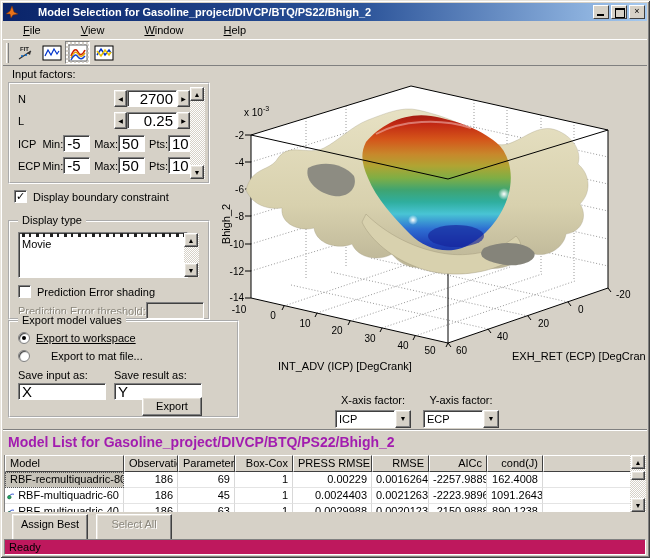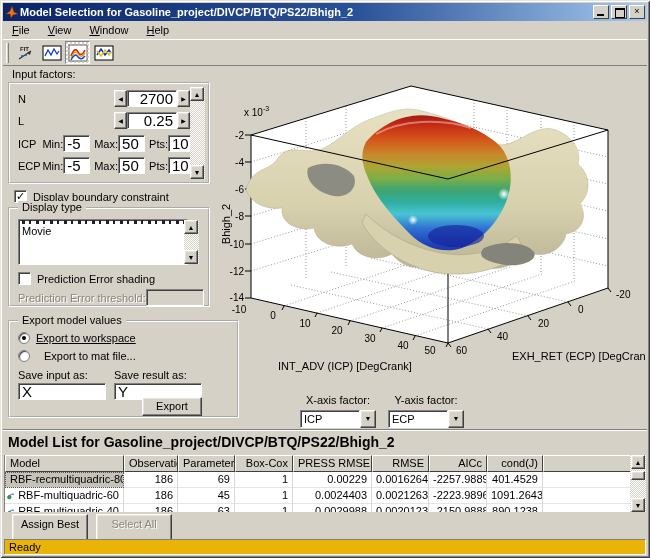--- a/index.html
+++ b/index.html
@@ -3,29 +3,29 @@
 <meta charset="utf-8">
 <style>
   html,body{margin:0;padding:0;background:#808080;}
   *{box-sizing:border-box;font-family:"Liberation Sans",sans-serif;}
   #window{position:relative;width:650px;height:558px;background:#d6d1c7;overflow:hidden;
     box-shadow:inset 1px 1px 0 #e8e4dc, inset -1px -1px 0 #404040, inset 2px 2px 0 #fff, inset -2px -2px 0 #808080;}
   
   .titlebar{position:absolute;left:3px;top:3px;width:644px;height:18px;
     background:linear-gradient(90deg,#0a246a 0%,#2a5298 55%,#a6caf0 100%);
     display:flex;align-items:center;padding:0 2px;color:#fff;}
-  .titlebar .ttl{font-size:11px;font-weight:bold;flex:1;white-space:nowrap;overflow:hidden;margin-left:1px;}
+  .titlebar .ttl{font-size:11px;font-weight:bold;flex:1;white-space:nowrap;overflow:hidden;margin-left:19px;}
   .appicon{width:14px;height:14px;display:inline-block;}
   .winbtn{width:16px;height:14px;background:#d6d1c7;border:1px solid;border-color:#fff #404040 #404040 #fff;
     margin-left:2px;font-size:9px;line-height:11px;text-align:center;color:#000;position:relative;}
   .winbtn.min::after{content:"";position:absolute;left:3px;bottom:2px;width:7px;height:2px;background:#000;}
   .winbtn.max::after{content:"";position:absolute;left:3px;top:2px;width:8px;height:7px;border:1px solid #000;border-top-width:2px;}
   
   .menubar{position:absolute;left:3px;top:21px;width:644px;height:18px;display:flex;align-items:center;font-size:11px;}
-  .menu-item{display:inline-block;padding:2px 9px;}
+  .menu-item{display:inline-block;padding:2px 20px;}
   .menu-item::first-letter{text-decoration:underline;}
   .toolbar{position:absolute;left:3px;top:39px;width:644px;height:27px;display:flex;align-items:center;
     border-top:1px solid #fff;border-bottom:1px solid #808080;padding-left:3px;}
   .grip{width:3px;height:20px;border-left:1px solid #fff;border-right:1px solid #808080;margin-right:4px;}
   .tbtn{width:25px;height:23px;display:flex;align-items:center;justify-content:center;margin-right:1px;}
   .tbtn.pressed{border:1px solid;border-color:#808080 #fff #fff #808080;
     background-image:conic-gradient(#fff 25%,#d6d1c7 0 50%,#fff 0 75%,#d6d1c7 0);background-size:4px 4px;}
   
   .sunken{background:#fff;border:1px solid;border-color:#808080 #fff #fff #808080;box-shadow:inset 1px 1px 0 #404040;}
   .raised{background:#d6d1c7;border:1px solid;border-color:#fff #404040 #404040 #fff;box-shadow:inset -1px -1px 0 #808080,inset 1px 1px 0 #e8e4dc;}
@@ -43,56 +43,56 @@
   .group{position:absolute;border:2px groove #fff;}
   .group-title{position:absolute;top:-8px;left:8px;background:#d6d1c7;padding:0 4px;font-size:11px;}
   
   .row{display:flex;align-items:center;}
   #input-group{left:8px;top:82px;width:202px;height:102px;}
   #if-scroll{position:absolute;right:3px;top:3px;width:15px;height:92px;background:#e9e6df;
     background-image:conic-gradient(#fff 25%,#d6d1c7 0 50%,#fff 0 75%,#d6d1c7 0);background-size:2px 2px;}
   #if-scroll .sbbtn{position:absolute;left:0;}
   .spin{display:flex;align-items:center;}
   .spinarrow{width:13px;height:17px;font-size:6px;line-height:16px;text-align:center;}
-  #display-group{left:8px;top:207px;width:202px;height:100px;}
+  #display-group{left:8px;top:220px;width:202px;height:100px;}
   .listbox{position:absolute;left:8px;top:10px;width:170px;height:46px;overflow:hidden;}
   .list-sliver{height:4px;margin:0 3px;background:repeating-linear-gradient(90deg,#222 0 3px,transparent 3px 7px,#222 7px 9px,transparent 9px 14px);}
   .list-item{font-size:11px;height:15px;line-height:15px;padding:0 3px;white-space:nowrap;}
   .list-item.sel{background:#0a246a;color:#fff;}
   .lb-scroll{position:absolute;right:9px;top:11px;width:15px;height:44px;
     background-image:conic-gradient(#fff 25%,#d6d1c7 0 50%,#fff 0 75%,#d6d1c7 0);background-size:2px 2px;}
   #export-group{left:8px;top:320px;width:231px;height:98px;}
   
   #plot{position:absolute;left:216px;top:64px;width:430px;height:324px;}
-  .factor{position:absolute;width:76px;text-align:center;}
+  .factor{position:absolute;width:76px;text-align:center;margin-left:35px;}
   .combo{display:flex;height:18px;margin-top:2px;}
   .combo .val{flex:1;background:#fff;border:1px solid;border-color:#808080 #fff #fff #808080;
     box-shadow:inset 1px 1px 0 #404040;font-size:11px;line-height:16px;text-align:left;padding-left:3px;}
   .combo .drop{width:16px;font-size:7px;line-height:16px;}
   
   #mlist-sep{position:absolute;left:3px;top:429px;width:644px;height:2px;border-top:1px solid #808080;border-bottom:1px solid #fff;}
-  #mlist-title{position:absolute;left:8px;top:434px;font-size:14px;font-weight:bold;color:#000000;}
+  #mlist-title{position:absolute;left:8px;top:434px;font-size:14px;font-weight:bold;color:#a21caf;}
   #table-wrap{position:absolute;left:4px;top:455px;width:642px;height:57px;background:#000000;overflow:hidden;
     border-left:1px solid #808080;}
   .tgrid{display:grid;grid-template-columns:119px 54px 57px 58px 79px 57px 58px 56px 1fr;width:626px;}
   .th{height:17px;font-size:11px;padding:1px 4px 0 4px;background:#d6d1c7;border:1px solid;
     border-color:#fff #404040 #404040 #fff;white-space:nowrap;overflow:hidden;}
   .th.num{text-align:right;}
   .td{height:16px;font-size:11px;line-height:15px;padding:0 4px;border-right:1px solid #d8d8d8;border-bottom:1px solid #e4e4e4;
     white-space:nowrap;overflow:hidden;background:#fff;}
   .td.num{text-align:right;}
   .td.model{display:flex;align-items:center;gap:3px;padding-left:2px;}
   .td.model.sel{background:#c6c2b8;outline:1px dotted #555;outline-offset:-1px;}
   .tv-scroll{position:absolute;right:0;top:0;width:16px;height:57px;
     background-image:conic-gradient(#fff 25%,#d6d1c7 0 50%,#fff 0 75%,#d6d1c7 0);background-size:2px 2px;}
   .tv-scroll .sbbtn{position:absolute;left:1px;}
   .thumb{position:absolute;left:1px;top:16px;width:14px;height:9px;}
   
   .action-btn{position:absolute;top:514px;width:76px;height:30px;line-height:19px;}
-  #statusbar{position:absolute;left:4px;top:539px;width:642px;height:16px;background:#eab308;
+  #statusbar{position:absolute;left:4px;top:539px;width:642px;height:16px;background:#be185d;
     border:1px solid;border-color:#808080 #fff #fff #808080;font-size:11px;line-height:14px;padding-left:4px;}
   svg text{font-family:"Liberation Sans",sans-serif;}
 </style>
 </head>
 <body>
 
 <div id="window">
 
   <div class="titlebar">
     <span class="appicon">
@@ -218,21 +218,21 @@
       <span class="lbl">Prediction Error shading</span>
     </div>
   </div>
 
   <div class="group" id="export-group">
     <span class="group-title">Export model values</span>
     <div class="row" style="position:absolute;left:8px;top:10px;gap:6px;text-decoration:underline;">
       <span class="radio on"></span>
       <span class="lbl">Export to workspace</span>
     </div>
-    <div class="row" style="position:absolute;left:8px;top:28px;gap:14px;">
+    <div class="row" style="position:absolute;left:8px;top:28px;gap:21px;">
       <span class="radio"></span>
       <span class="lbl">Export to mat file...</span>
     </div>
     <span class="lbl" style="position:absolute;left:8px;top:47px;">Save input as:</span>
     <span class="lbl" style="position:absolute;left:104px;top:47px;">Save result as:</span>
     <input class="field sunken" style="position: absolute; left: 8px; top: 61px; width: 88px;" value="X">
     <input class="field sunken" style="position: absolute; left: 104px; top: 61px; width: 88px;" value="Y">
     <div class="btn raised" style="position:absolute;left:132px;top:75px;width:60px;height:19px;line-height:17px;">Export</div>
   </div>
 
@@ -404,21 +404,21 @@
             <circle cx="4" cy="8" r="3" fill="#22aa66" stroke="#115533"></circle>
           </svg>
         <span>RBF-recmultiquadric-80</span>
       </div>
       <div class="td num">186</div>
       <div class="td num">69</div>
       <div class="td num">1</div>
       <div class="td num">0.00229</div>
       <div class="td num">0.0016264</div>
       <div class="td num">-2257.9889</div>
-      <div class="td num">401.4529</div>
+      <div class="td num">162.4008</div>
       <div class="td"></div>
     </div>
 
     <div class="tgrid">
       <div class="td model">
         <svg width="14" height="12" viewBox="0 0 14 12">
             <path d="M2 10 Q5 1 12 3" fill="none" stroke="#2244cc" stroke-width="1.5"></path>
             <circle cx="4" cy="8" r="3" fill="#22aa66" stroke="#115533"></circle>
           </svg>
         <span>RBF-multiquadric-60</span>

